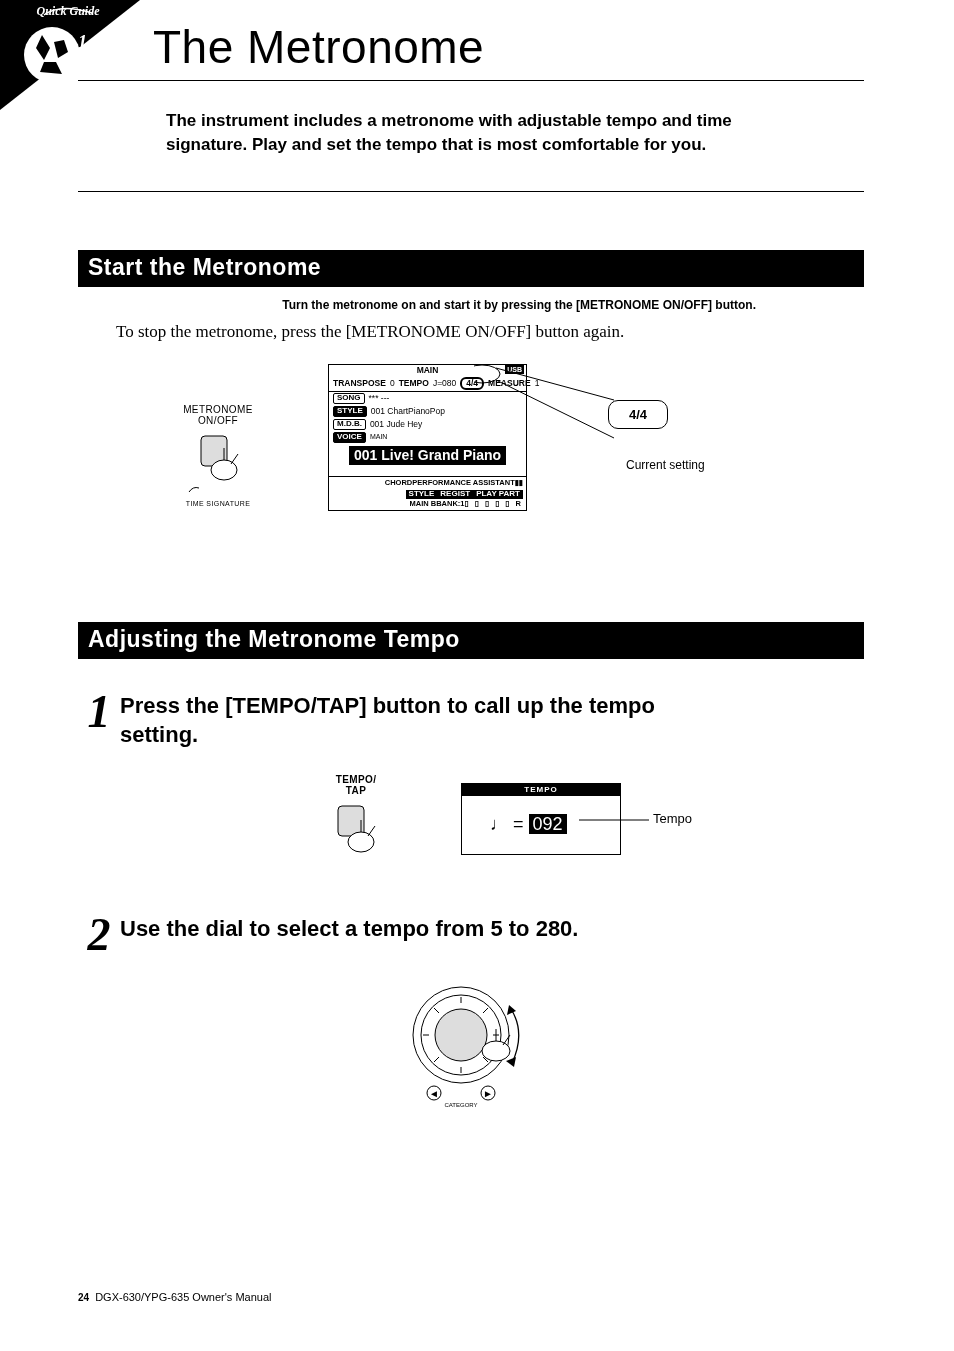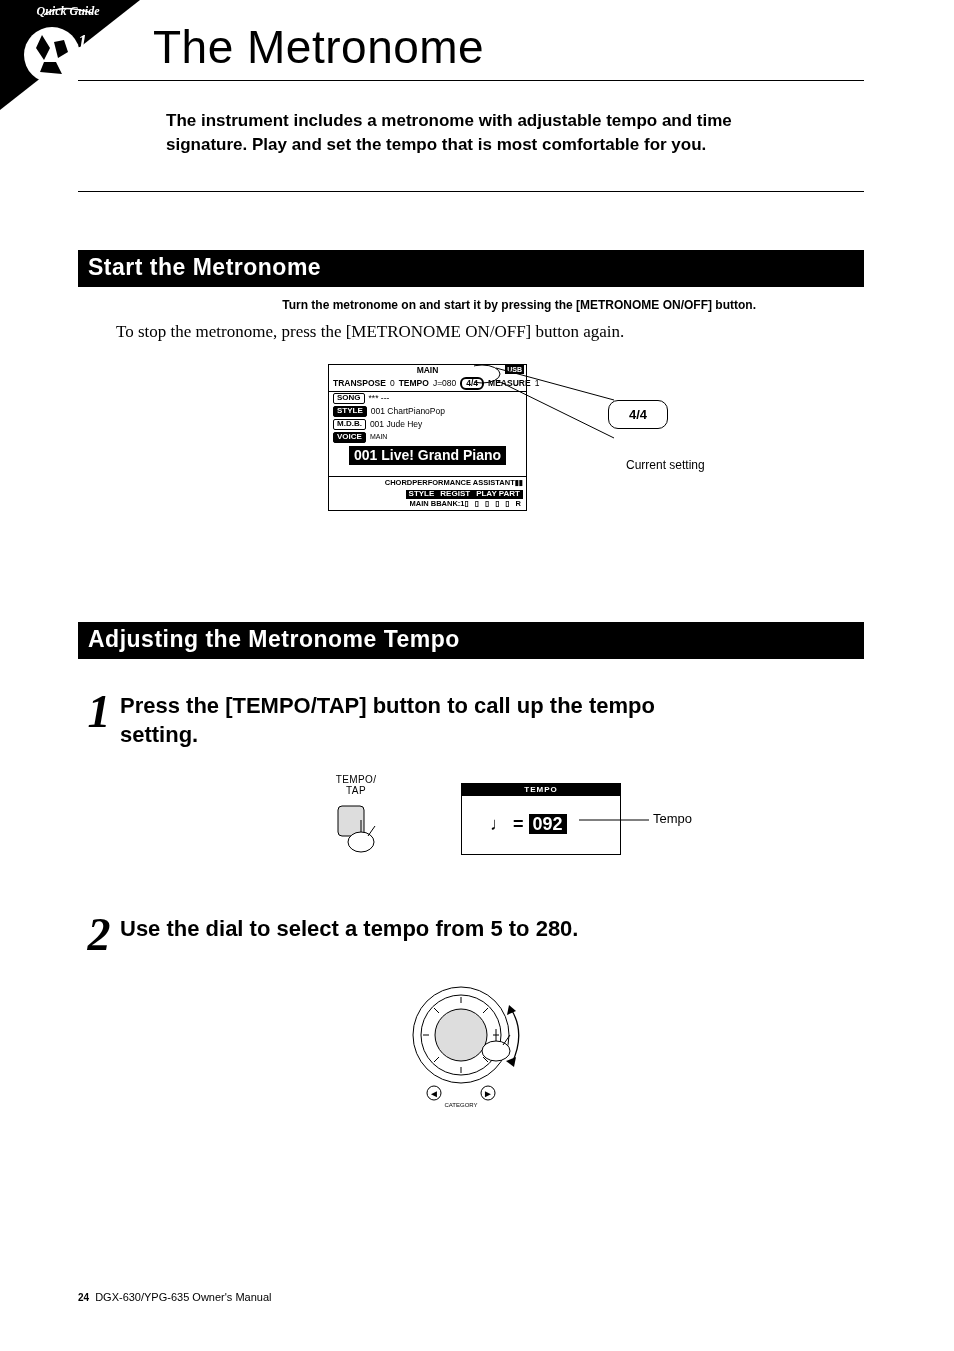--- a/index.html
+++ b/index.html
@@ -96,21 +96,21 @@
   }
   .step-text .bold { font-size: 22px; font-weight: bold; line-height: 1.35; max-width: 560px; }
 
   .tempo-fig { display:flex; justify-content:center; align-items:center; gap:70px; margin-top:24px; }
   .tempo-lcd {
     width: 160px; height: 72px;
     border: 1.5px solid #000;
     position: relative;
   }
   .tempo-lcd .bar { position:absolute; top:0; left:0; right:0; height:12px; background:#000; color:#fff; text-align:center; font-size:8px; letter-spacing:1px; line-height:12px; font-weight:bold;}
-  .tempo-val { position: absolute; left: 28px; top: 30px; font-size: 18px; font-weight: bold; }
+  .tempo-val { position: absolute; left: 28px; top: 30px; font-size: 18px; font-weight: normal; }
   .tempo-val .hl { background:#000; color:#fff; padding: 0 4px; }
   .tempo-callout { font-size: 13px; }
 
   .dial-fig { text-align:center; margin-top: 20px; }
 
   .footer { position:absolute; bottom: 48px; left: 78px; font-size: 11px; }
   .footer .pg { font-weight: bold; font-size: 10px; margin-right: 6px;}
 
   .main-fig-wrap { position: relative; height: 200px; margin-top: 20px;}
 </style>
@@ -136,20 +136,31 @@
 <hr class="hr-wide">
 
 <div class="section-bar">Start the Metronome</div>
 <div class="content-block">
   <p class="bold">Turn the metronome on and start it by pressing the [METRONOME ON/OFF] button.</p>
   <p class="reg">To stop the metronome, press the [METRONOME ON/OFF] button again.</p>
 </div>
 
 <div class="main-fig-wrap">
 
+  <div class="btn-diagram" style="position:absolute; left:95px; top:40px; width:90px;">
+    <div class="cap">METRONOME</div>
+    <div class="cap">ON/OFF</div>
+    <svg width="70" height="70" viewBox="0 0 70 70">
+      <rect x="18" y="6" width="26" height="30" rx="4" fill="#ddd" stroke="#000"></rect>
+      <ellipse cx="41" cy="40" rx="13" ry="10" fill="#fff" stroke="#000"></ellipse>
+      <path d="M41 30 L41 18 M48 34 L55 24" stroke="#000" fill="none"></path>
+      <path d="M6 62 Q10 56 16 58" stroke="#000" fill="none"></path>
+    </svg>
+    <div class="cap" style="font-size:7px;">TIME SIGNATURE</div>
+  </div>
 
   <div class="lcd-main" style="position:absolute; left:250px; top:0;">
     <div class="lcd-titlebar"><span>MAIN</span><span class="usb">USB</span></div>
     <div class="lcd-row" style="border-bottom:1px solid #000;">
       <span class="lcd-lab">TRANSPOSE</span>
         <span>0</span>
       <span class="lcd-lab">TEMPO</span>
         <span>J=080</span>
       <span style="border:2px solid #000; border-radius:6px; padding:0 4px; font-weight:bold;">4/4</span>
       <span class="lcd-lab">MEASURE</span>
@@ -206,21 +217,21 @@
 <div class="section-bar" style="">Adjusting the Metronome Tempo</div>
 
 <div class="step-row">
   <div class="step-num">1</div>
   <div class="step-text">
       <p class="bold">Press the [TEMPO/TAP] button to call up the tempo setting.</p>
     </div>
 </div>
 
 <div class="tempo-fig">
-  <div class="btn-diagram" style="width:70px;">
+  <div class="btn-diagram" style="width:70px;font-weight:bold;">
     <div class="cap">TEMPO/</div>
     <div class="cap">TAP</div>
     <svg width="60" height="64" viewBox="0 0 60 64">
       <rect x="12" y="6" width="26" height="30" rx="4" fill="#ddd" stroke="#000"></rect>
       <ellipse cx="35" cy="42" rx="13" ry="10" fill="#fff" stroke="#000"></ellipse>
       <path d="M35 32 L35 20 M42 36 L49 26" stroke="#000" fill="none"></path>
     </svg>
   </div>
   <div style="position:relative;">
     <div class="tempo-lcd">

